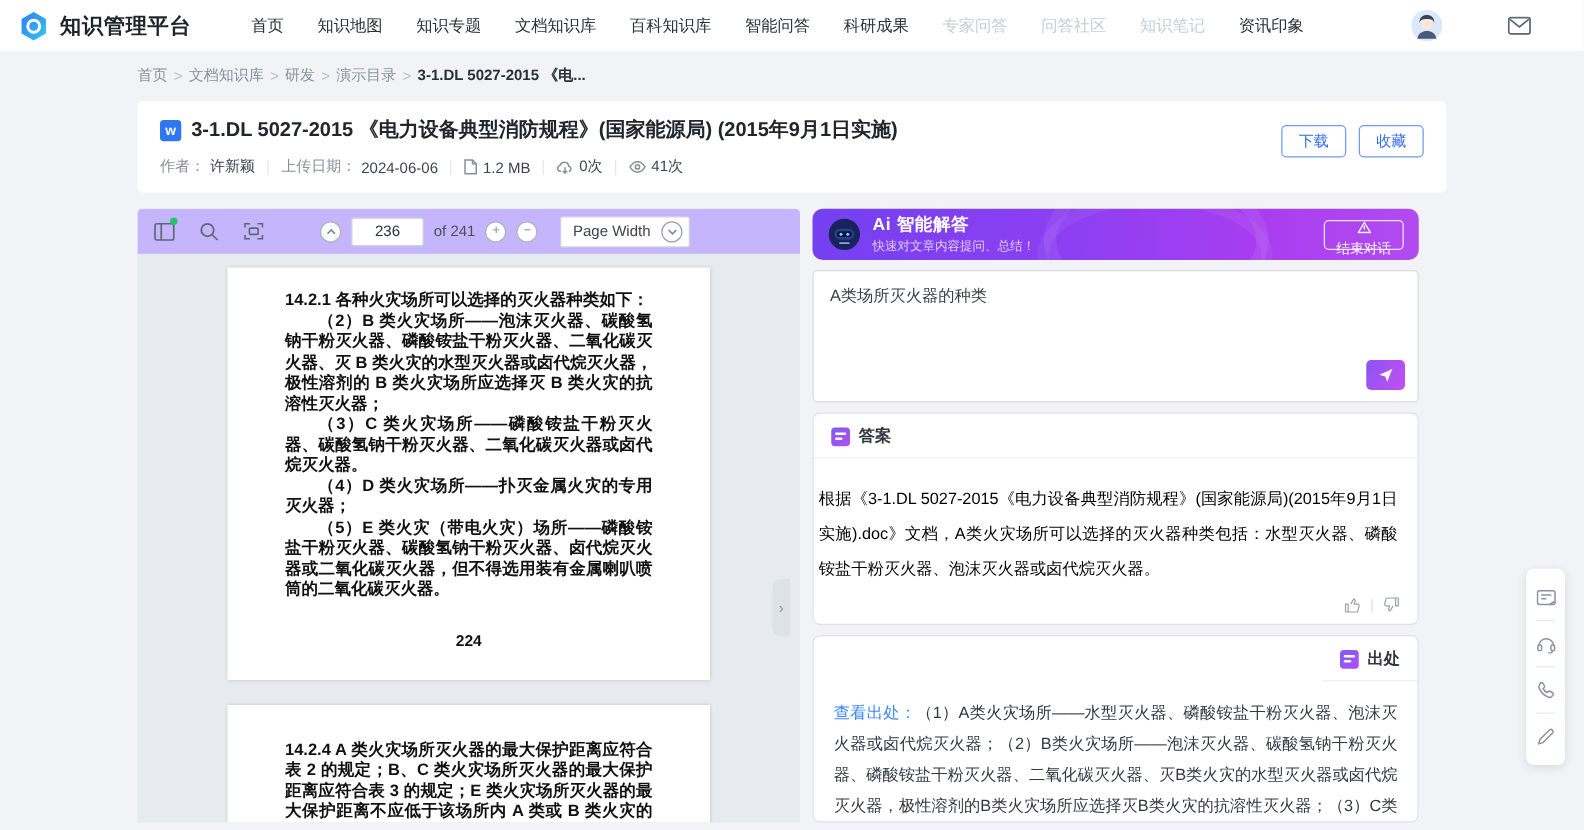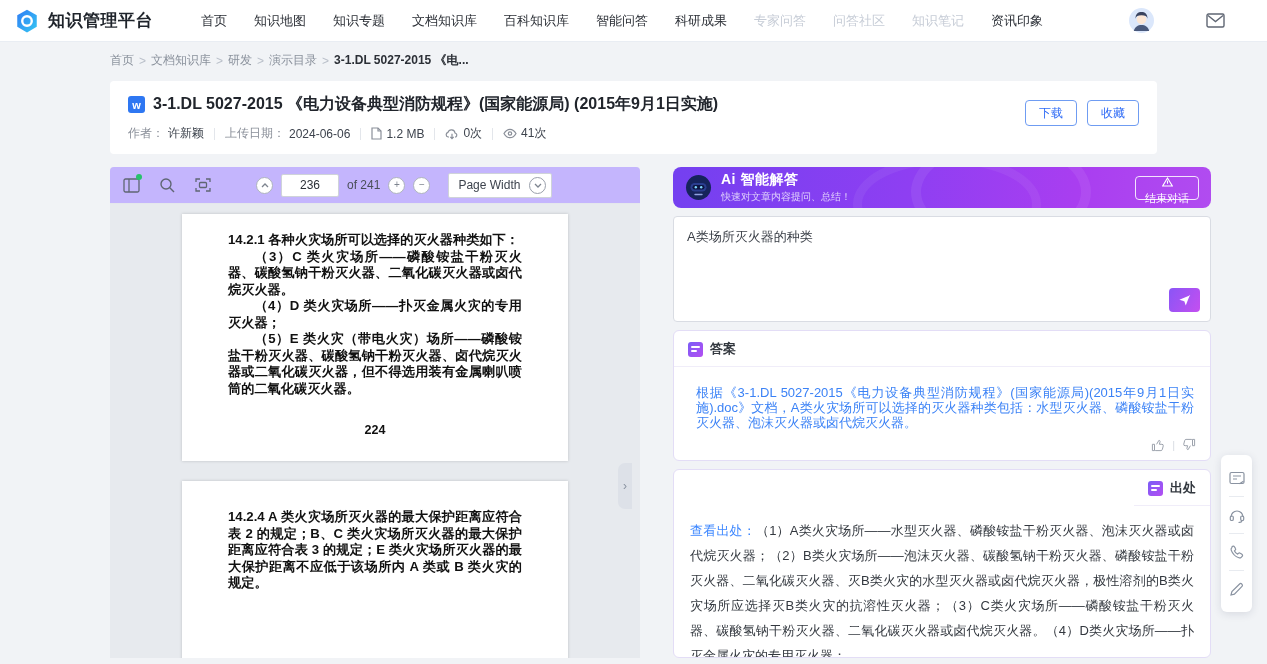--- a/index.html
+++ b/index.html
@@ -50,40 +50,40 @@
   .pdf-page { width:386px; margin:0 auto; background:#fff; box-shadow:0 0 3px rgba(0,0,0,.18); padding:18px 46px 24px 46px; }
   .pdf-page.p2 { margin-top:20px; height:220px; padding-top:28px; }
   .doc-text { font-size:13.2px; line-height:16.5px; font-weight:bold; color:#111; text-align:justify; }
   .doc-text p { margin:0; }
   .doc-text .indent { text-indent:2em; }
   .hl { background:#b5dfa6; }
   .page-no { text-align:center; font-size:12.5px; font-weight:bold; color:#111; margin-top:26px; }
   .collapse-handle { position:absolute; right:8px; top:296px; width:14px; height:46px; background:#dde1e8; border-radius:7px 0 0 7px; color:#8a93a1; display:flex; align-items:center; justify-content:center; font-size:12px; cursor:pointer; }
 
   
-  .ai-panel { width:538px; display:flex; flex-direction:column; gap:8px;margin-left:23px; }
+  .ai-panel { width:485px; display:flex; flex-direction:column; gap:8px; }
   .ai-header { height:41px; border-radius:8px; background:linear-gradient(95deg,#7440f0 0%,#8f3ff2 45%,#a93ef0 75%,#b14cf0 100%); position:relative; display:flex; align-items:center; padding:0 12px; overflow:hidden; flex:none; }
   .ai-header::before { content:""; position:absolute; right:120px; top:-30px; width:160px; height:90px; border:10px solid rgba(255,255,255,.07); border-radius:50%; }
   .ai-header::after { content:""; position:absolute; left:180px; bottom:-45px; width:170px; height:80px; border:9px solid rgba(255,255,255,.06); border-radius:50%; }
   .ai-head-text { margin-left:9px; z-index:1; }
   .ai-title { color:#fff; font-size:14px; font-weight:bold; letter-spacing:.5px; }
   .ai-sub { color:rgba(255,255,255,.75); font-size:10px; margin-top:1px; }
   .end-btn { margin-left:auto; z-index:1; border:1px solid rgba(255,255,255,.85); border-radius:4px; background:transparent; color:#fff; font-size:11px; height:24px; padding:0 9px; display:inline-flex; align-items:center; gap:4px; cursor:pointer; font-family:inherit;flex-direction:column; }
 
   .ask-card { background:#fff; border:1px solid #d9dce3; border-radius:4px; height:106px; position:relative; padding:11px 13px; flex:none; }
   .ask-text { font-size:13px; color:#3a3f47; }
   .send-btn { position:absolute; right:10px; bottom:9px; width:31px; height:24px; border:none; border-radius:4px; background:linear-gradient(120deg,#8a55f6,#c44ff0); display:flex; align-items:center; justify-content:center; cursor:pointer; }
 
   .qa-card { background:#fff; border:1px solid #e3ddf6; border-radius:6px; flex:none; }
   .qa-head { display:flex; align-items:center; gap:7px; padding:9px 14px 8px 14px; border-bottom:1px solid #f0edf9; }
   .qa-badge { width:15px; height:15px; border-radius:3px; background:linear-gradient(135deg,#7a5cf6,#b44ef2); position:relative; flex:none; }
   .qa-badge::before { content:""; position:absolute; left:3px; top:4px; width:9px; height:2px; background:#fff; border-radius:1px; }
   .qa-badge::after { content:""; position:absolute; left:3px; top:8px; width:6px; height:2px; background:#fff; border-radius:1px; }
   .qa-title { font-size:13px; font-weight:bold; color:#33383f; }
-  .answer-body { padding:18px 16px 6px 22px; font-size:13px; line-height:15px; color:#3b82f6; text-align:justify; }
+  .answer-body { padding:18px 16px 6px 4px; font-size:13px; line-height:28px; color:#000000; text-align:justify; }
   .answer-foot { display:flex; justify-content:flex-end; align-items:center; gap:7px; padding:2px 14px 8px 14px; color:#9aa0aa; }
   .foot-sep { color:#d8dce2; font-size:11px; }
   .icon-14 { width:14px; height:14px; display:inline-block; cursor:pointer; }
 
   .source-card { flex:1; overflow:hidden; display:flex; flex-direction:column;align-items:flex-end; }
   .source-body { padding:12px 16px; font-size:13px; line-height:25px; color:#33383f; text-align:justify; overflow:hidden; }
   .view-link { color:#3d87ff; cursor:pointer; }
 
   
   .side-toolbar { position:absolute; right:15px; top:455px; width:31px; background:#fff; border-radius:6px; box-shadow:0 2px 8px rgba(30,40,70,.12); display:flex; flex-direction:column; align-items:center; padding:5px 0; }
@@ -249,20 +249,21 @@
               </svg>
           </span>
         </div>
       </div>
     </div>
 
     <div class="viewer-body">
       <div class="pdf-page">
         <div class="doc-text">
           <p>14.2.1  各种火灾场所可以选择的灭火器种类如下：</p>
+          <p class="indent">（2）B 类火灾场所——泡沫灭火器、碳酸氢钠干粉灭火器、磷酸铵盐干粉灭火器、二氧化碳灭火器、灭 B 类火灾的水型灭火器或卤代烷灭火器，极性溶剂的 B 类火灾场所应选择灭 B 类火灾的抗溶性灭火器；</p>
           <p class="indent">（3）C 类火灾场所——磷酸铵盐干粉灭火器、碳酸氢钠干粉灭火器、二氧化碳灭火器或卤代烷灭火器。</p>
           <p class="indent">（4）D 类火灾场所——扑灭金属火灾的专用灭火器；</p>
           <p class="indent">（5）E 类火灾（带电火灾）场所——磷酸铵盐干粉灭火器、碳酸氢钠干粉灭火器、卤代烷灭火器或二氧化碳灭火器，但不得选用装有金属喇叭喷筒的二氧化碳灭火器。</p>
         </div>
         <div class="page-no">224</div>
       </div>
       <div class="pdf-page p2">
         <div class="doc-text">
           <p>14.2.4  A 类火灾场所灭火器的最大保护距离应符合表 2 的规定；B、C 类火灾场所灭火器的最大保护距离应符合表 3 的规定；E 类火灾场所灭火器的最大保护距离不应低于该场所内 A 类或 B 类火灾的规定。</p>
         </div>

